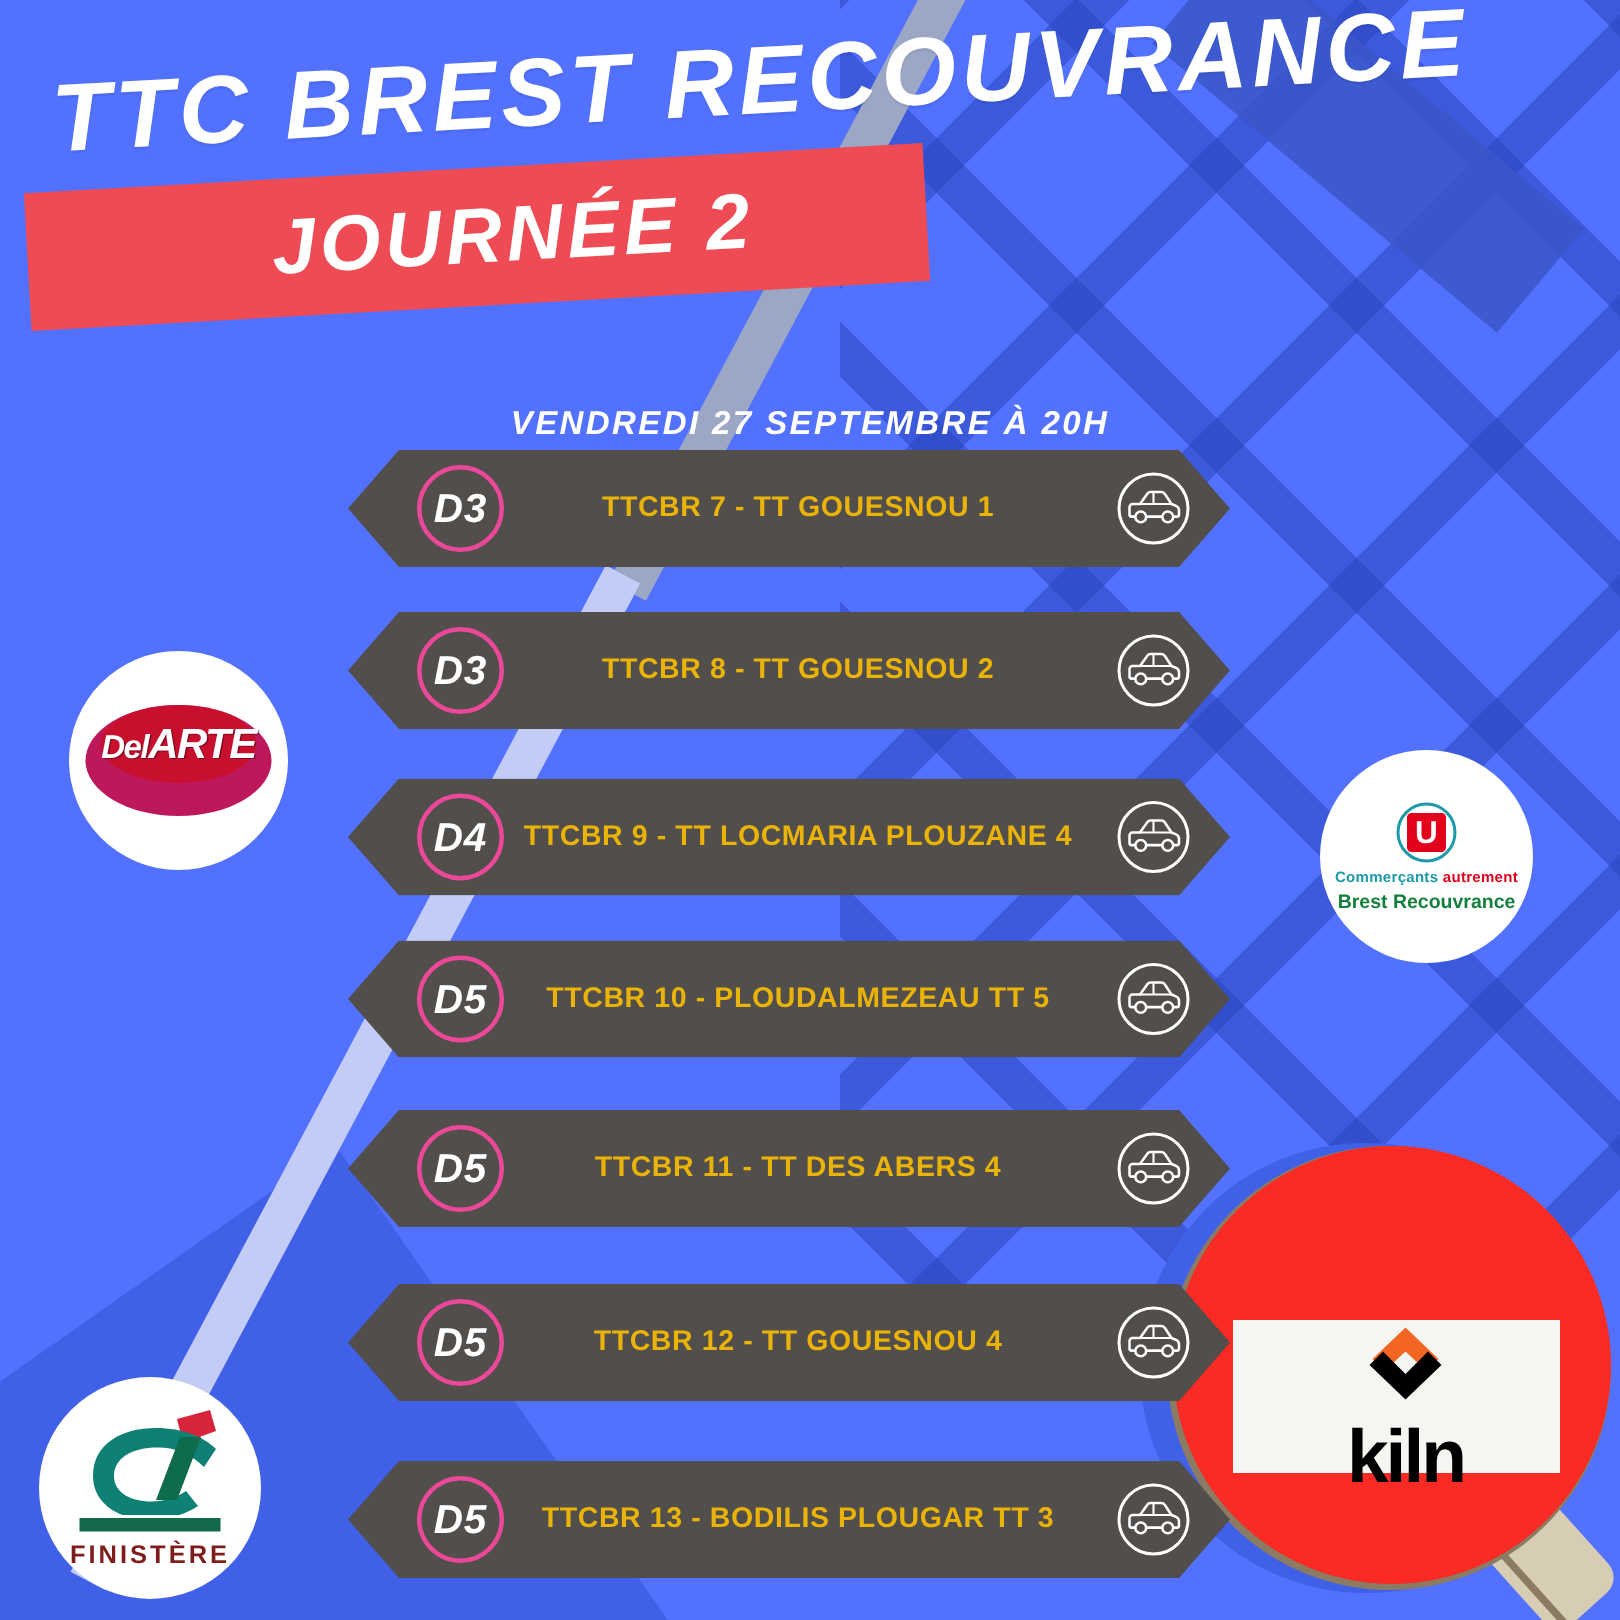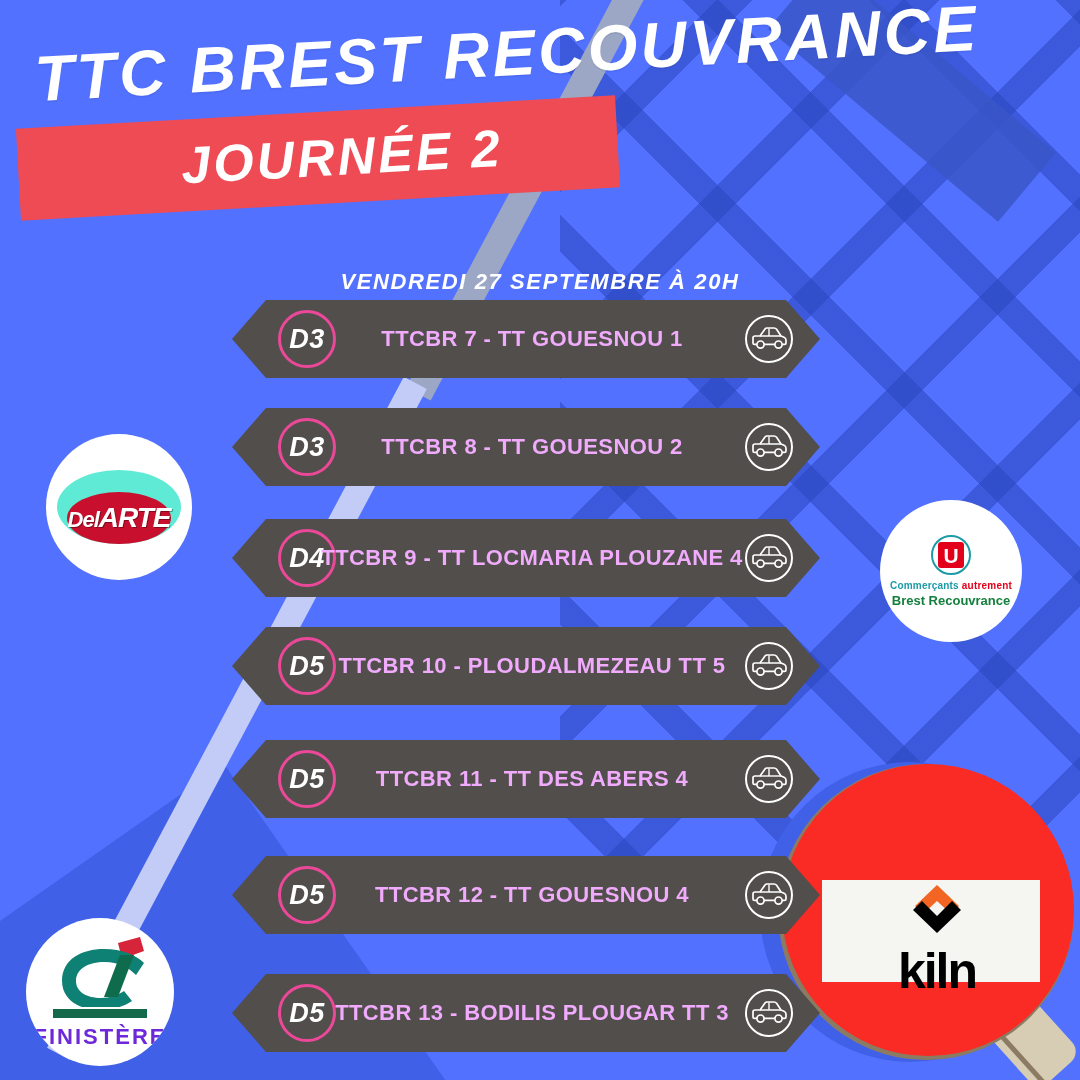--- a/index.html
+++ b/index.html
@@ -84,39 +84,39 @@
     display:flex;align-items:center;justify-content:center;
     box-sizing:border-box;
   }
   .row .badge span{
     color:#FFFFFF;font-size:27px;font-weight:bold;font-style:italic;
     letter-spacing:0.5px;line-height:1;
   }
   .row .label{
     position:absolute;left:112px;right:100px;top:0;height:78px;
     display:flex;align-items:center;justify-content:center;
-    color:#f0abfc;font-size:22px;font-weight:bold;letter-spacing:.4px;
+    color:#eab308;font-size:19px;font-weight:bold;letter-spacing:.4px;
     white-space:nowrap;text-align:center;
   }
   .row .car{
     position:absolute;right:26px;top:14px;width:50px;height:50px;
   }
   .row .car svg{display:block;}
 
   
   .logo-circle{
     position:absolute;border-radius:50%;background:#FFFFFF;
     display:flex;align-items:center;justify-content:center;overflow:hidden;
   }
 
   
   #delarte{left:46px;top:434px;width:146px;height:146px;}
   .delarte-outer{
-    width:124px;height:74px;border-radius:50%;background:#5eead4;
-    display:flex;align-items:flex-end;justify-content:center;
+    width:124px;height:74px;border-radius:50%;background:#be185d;
+    display:flex;align-items:flex-start;justify-content:center;
   }
   .delarte-inner{
     width:104px;height:52px;border-radius:50%;background:#C8102E;
     display:flex;align-items:center;justify-content:center;
   }
   .delarte-text{
     color:#FFFFFF;font-size:24px;font-weight:bold;font-style:italic;
     letter-spacing:-1px;line-height:1;white-space:nowrap;
     text-shadow:1px 1px 0 rgba(0,0,0,.35);
   }
@@ -133,21 +133,21 @@
     color:#FFF;font-size:21px;font-weight:bold;display:flex;align-items:center;justify-content:center;}
   .u-l1{font-size:10px;font-weight:bold;color:#1C9AA8;letter-spacing:.2px;margin-bottom:3px;white-space:nowrap;}
   .u-l1 b{color:#E2001A;}
   .u-l2{font-size:13px;font-weight:bold;color:#15803d;white-space:nowrap;}
 
   
   #ca{left:26px;top:918px;width:148px;height:148px;}
   .ca-in{display:flex;flex-direction:column;align-items:center;}
   .ca-mark{position:relative;width:104px;height:72px;}
   .ca-bar{width:94px;height:9px;background:#14694B;margin-top:2px;}
-  .ca-text{font-size:22px;font-weight:bold;color:#6d28d9;letter-spacing:2px;margin-top:6px;}
+  .ca-text{font-size:17px;font-weight:bold;color:#7f1d1d;letter-spacing:2px;margin-top:6px;}
 
   
   #paddle-wrap{position:absolute;left:760px;top:752px;width:330px;height:340px;}
   .paddle-shadow{position:absolute;left:0px;top:10px;width:300px;height:300px;border-radius:50%;background:#4160E8;}
   .paddle-edge{position:absolute;left:18px;top:12px;width:296px;height:296px;border-radius:50%;background:#8C7B63;}
   .paddle-face{position:absolute;left:22px;top:12px;width:292px;height:292px;border-radius:50%;background:#FA2A24;}
   .paddle-handle{
     position:absolute;left:178px;top:228px;width:58px;height:150px;background:#D6CDB4;
     transform:rotate(-42deg);transform-origin:top left;border-radius:0 0 14px 14px;
   }

